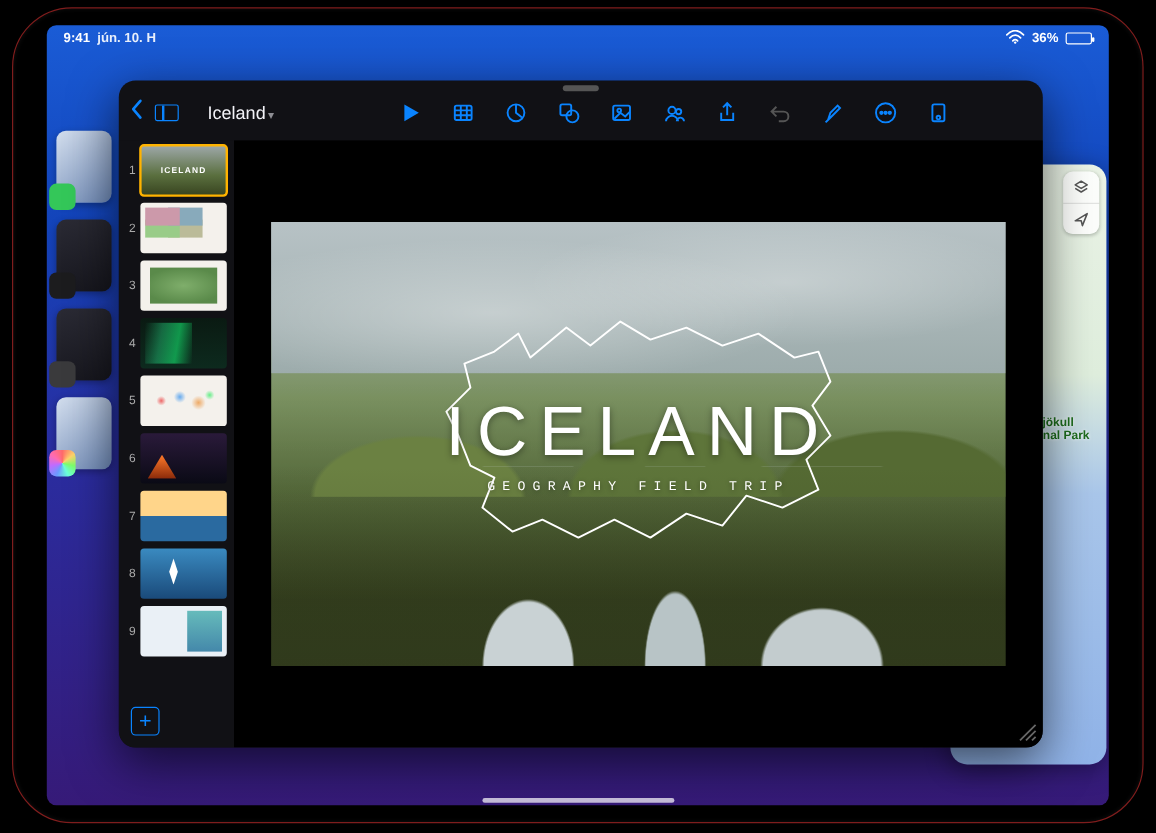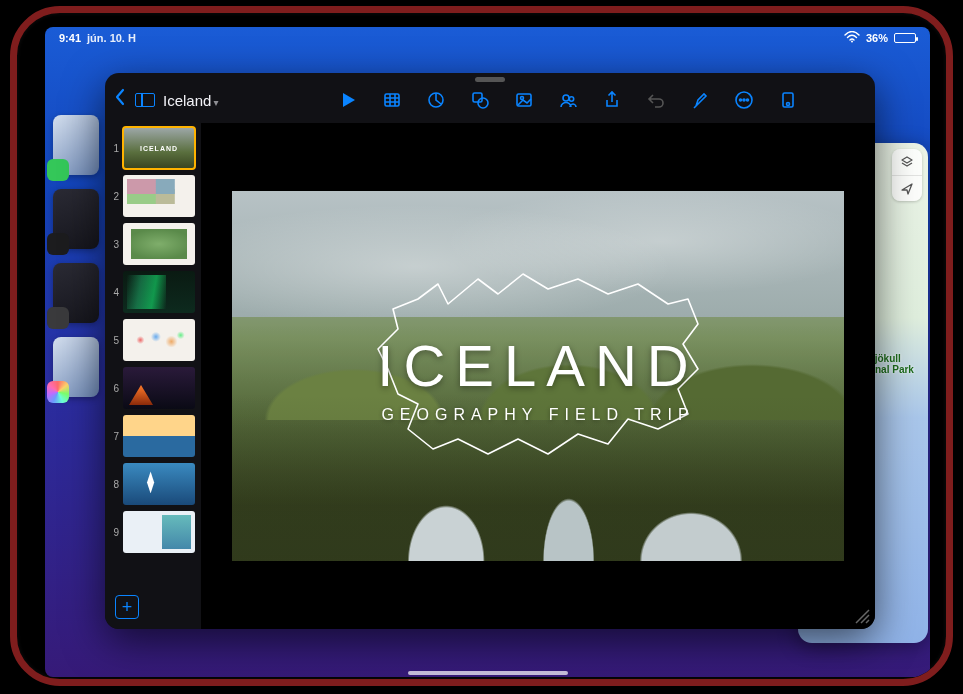--- a/index.html
+++ b/index.html
@@ -11,21 +11,21 @@
     overflow: hidden;
     position: relative;
   }
   
   .ipad {
     position: absolute;
     left: 10px; top: 6px;
     width: 943px; height: 680px;
     background: #000;
     border-radius: 50px;
-    border: 7px solid #7f1d1d;
+    border: 1px solid #7f1d1d;
     box-shadow: inset 0 0 4px #111;
     overflow: hidden;
   }
   .screen {
     position: absolute;
     left: 28px; top: 14px;
     width: 885px; height: 650px;
     border-radius: 8px;
     background: linear-gradient(180deg,#1a5cd6 0%, #1344ba 25%, #2a2da0 55%, #361a78 100%);
     overflow: hidden;
@@ -147,21 +147,21 @@
     gap:10px;
     color:#0a84ff;
   }
   .kn-left{ display:flex; align-items:center; gap:8px; min-width:150px;}
   .kn-center{ flex:1; display:flex; align-items:center; justify-content:center; gap:22px;}
   .kn-back{ font-size:22px; font-weight:300; color:#0a84ff; cursor:pointer;}
   .kn-sidebar-icon{
     width:20px;height:14px;border:1.5px solid #0a84ff;border-radius:2px;position:relative;
   }
   .kn-sidebar-icon::before{content:'';position:absolute;left:5px;top:0;bottom:0;width:1.5px;background:#0a84ff;}
-  .kn-title{ color:#f2f2f7; font-size:15px; font-weight:500;}
+  .kn-title{ color:#f2f2f7; font-size:15px; font-weight:500;margin-left:16px;}
   .kn-title-chevron{ color:#8e8e93; font-size:10px; margin-left:2px;}
   .kn-tool{
     width:22px;height:22px; display:flex; align-items:center;justify-content:center;
     cursor:pointer; color:#0a84ff;
   }
   .kn-tool svg{ width:20px;height:20px; stroke:#0a84ff; fill:none; stroke-width:1.6;}
   .kn-tool.dim svg{ stroke:#555; }
   .kn-tool.play svg{ fill:#0a84ff; stroke:none;}
 
   
@@ -228,23 +228,24 @@
   .slide h1{
     position:absolute; left:0; right:0; top:38%;
     text-align:center; color:#fff;
     font-size:58px; letter-spacing:10px;
     font-weight:500;
     text-shadow:0 2px 6px rgba(0,0,0,.4);
   }
   .slide h2{
     position:absolute; left:0; right:0; top:58%;
     text-align:center; color:#fff;
-    font-size:16px; letter-spacing:6px;
+    font-size:11px; letter-spacing:6px;
     font-weight:500;
     text-shadow:0 1px 4px rgba(0,0,0,.4);
+    font-family:Liberation Mono, monospace;
   }
   .kn-resize{
     position:absolute; right:4px; bottom:4px;
     width:20px;height:20px; opacity:.5;
   }
   .kn-resize svg{stroke:#ccc;stroke-width:1.5;fill:none;}
 
   
   .th-title{
     background:linear-gradient(180deg,#9fa9ab 0%,#5a6f3e 60%,#37431f 100%);

